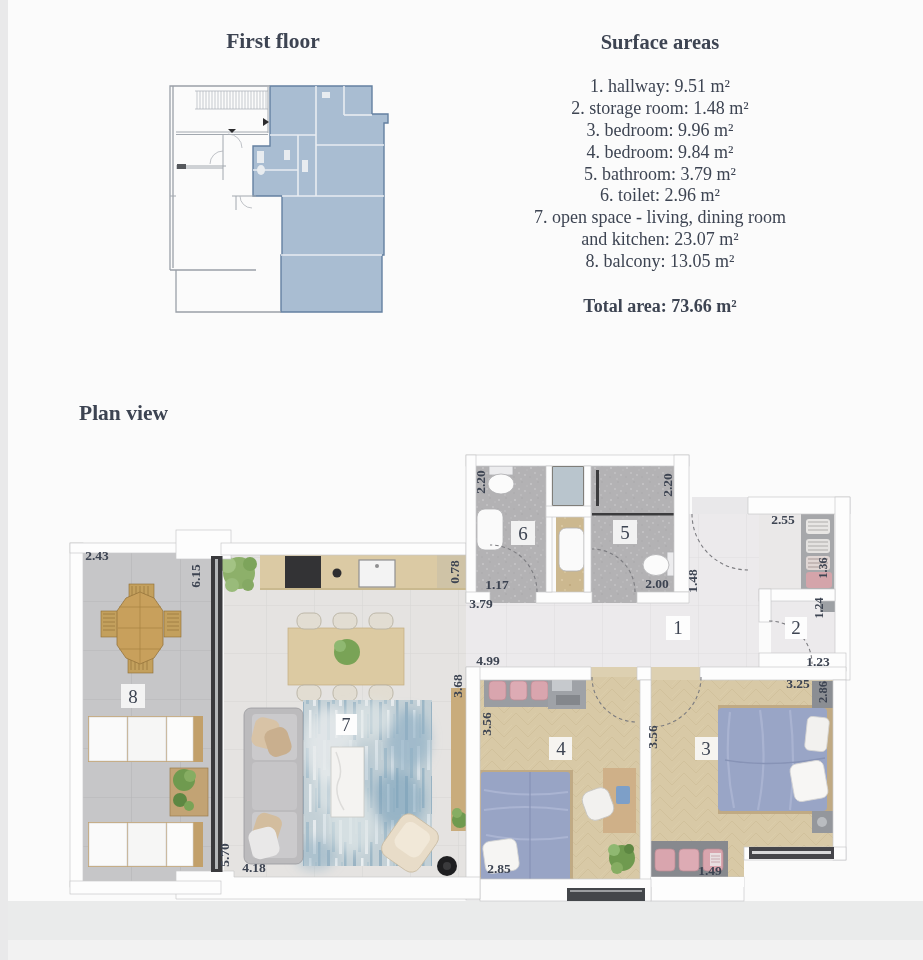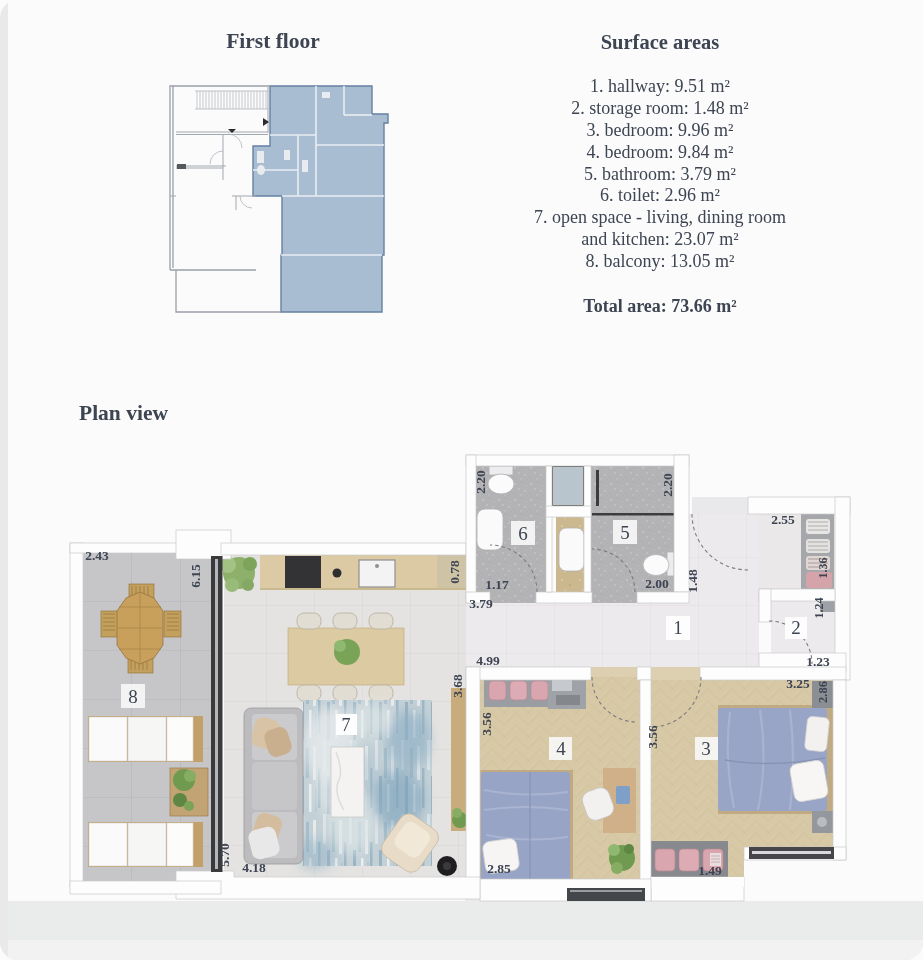--- a/index.html
+++ b/index.html
@@ -1,17 +1,17 @@
 <!DOCTYPE html>
 <html><head>
 <meta charset="utf-8">
 <style>
   html,body{margin:0;padding:0;background:#fbfbfb;}
   .page{position:relative;width:923px;height:960px;overflow:hidden;background:#fbfbfb;
-        font-family:"Liberation Serif", serif;border-radius:18px;}
+        font-family:"Liberation Serif", serif;}
   svg text{font-family:"Liberation Serif", serif;fill:#3d4452;}
 </style>
 </head>
 <body>
 <div class="page">
 <svg width="923" height="960" viewBox="0 0 923 960" xmlns="http://www.w3.org/2000/svg">
 <defs>
   <filter id="soft8" x="-50%" y="-50%" width="200%" height="200%">
           <feGaussianBlur stdDeviation="6"></feGaussianBlur>
         </filter>

